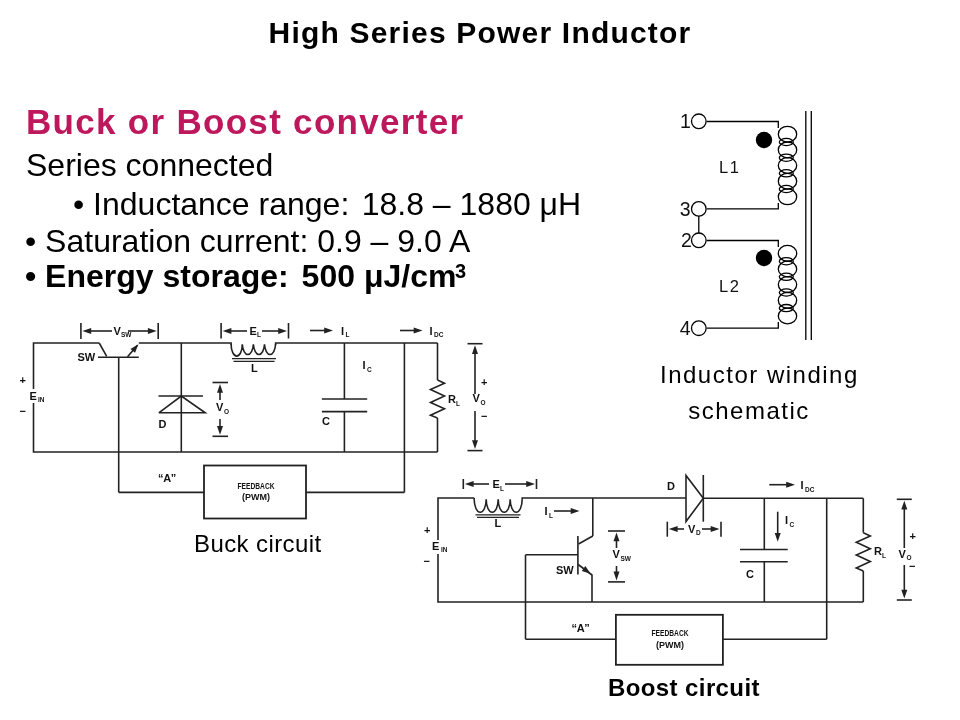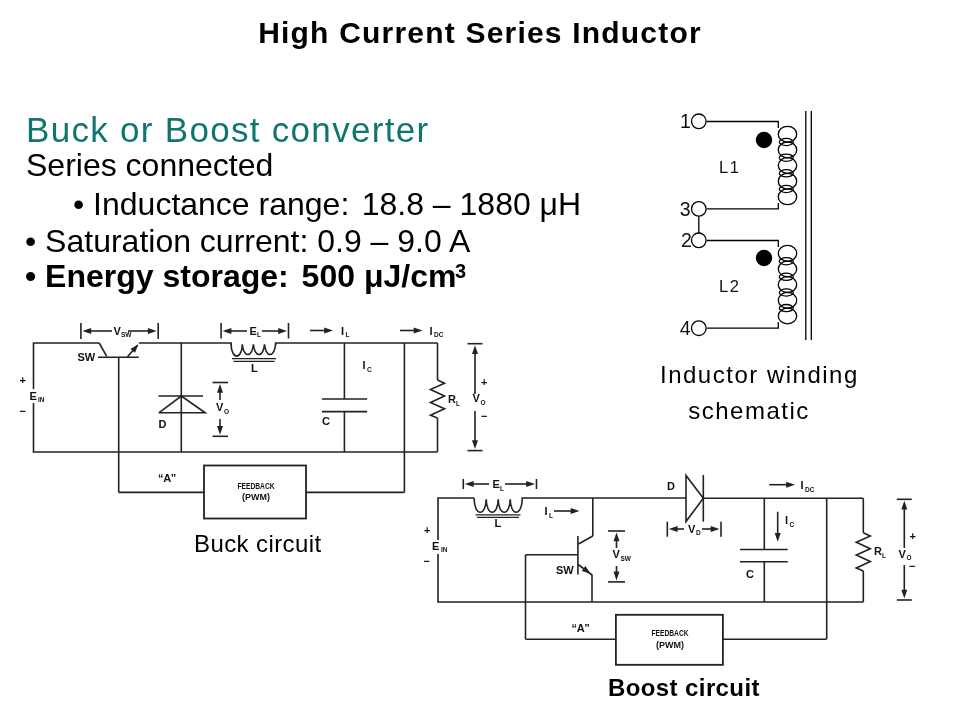--- a/index.html
+++ b/index.html
@@ -1,33 +1,33 @@
 <!DOCTYPE html>
 <html><head>
 <meta charset="utf-8">
 <style>
   html,body{margin:0;padding:0;}
   body{width:960px;height:720px;background:#fff;position:relative;overflow:hidden;
        font-family:"Liberation Sans", sans-serif;-webkit-font-smoothing:antialiased;}
   .abs{position:absolute;white-space:nowrap;}
   #title{left:0;right:0;top:16px;text-align:center;font-weight:bold;font-size:30px;color:#000;letter-spacing:1.2px;}
-  #h1{left:26px;top:104px;font-weight:normal;font-size:35px;line-height:1;color:#0f766e;letter-spacing:1.3px;margin-top:8px;}
+  #h1{left:26px;top:104px;font-weight:bold;font-size:35px;line-height:1;color:#be185d;letter-spacing:1.3px;}
   .body32{font-size:32px;line-height:1;color:#000;text-align:center;}
   .s3{font-size:20px;position:relative;top:-9.5px;margin-left:-1.5px;display:inline-block;}
   .cap24{font-size:24px;line-height:1;color:#000;}
   .cap20{font-size:24px;line-height:1.48;color:#000;text-align:center;}
   svg{position:absolute;left:0;top:0;}
   svg text{font-family:"Liberation Sans", sans-serif;fill:#111;}
   .lb{font-weight:bold;font-size:11px;}
   .lbs{font-weight:bold;font-size:6.5px;}
   .fb{font-weight:bold;font-size:9.5px;}
 </style>
 </head>
 <body>
-<div class="abs" id="title">High Current Series Inductor</div>
+<div class="abs" id="title">High Series Power Inductor</div>
 <div class="abs" id="h1">Buck or Boost converter</div>
 <div class="abs body32" style="left:26px;top:149px;">Series connected</div>
 <div class="abs body32" style="left:25px;top:188px;margin-left:48px;">•&nbsp;Inductance range: <span style="margin-left:3.5px">18.8</span> – 1880 μH</div>
 <div class="abs body32" style="left:25px;top:225px;">•&nbsp;Saturation current: 0.9 – 9.0 A</div>
 <div class="abs body32" style="left:25px;top:260px;font-weight:bold;">•&nbsp;Energy storage: <span style="margin-left:4px">500 μJ/cm</span><span class="s3">3</span></div>
 <div class="abs cap20" style="left:660px;top:357px;width:178px;letter-spacing:1.5px;">Inductor winding<br>schematic</div>
 <div class="abs cap24" style="left:194px;top:532px;letter-spacing:0.4px;">Buck circuit</div>
 <div class="abs cap24" style="left:608px;top:675.5px;letter-spacing:0.4px;font-weight:bold;">Boost circuit</div>
 
 <svg width="960" height="720" viewBox="0 0 960 720">

